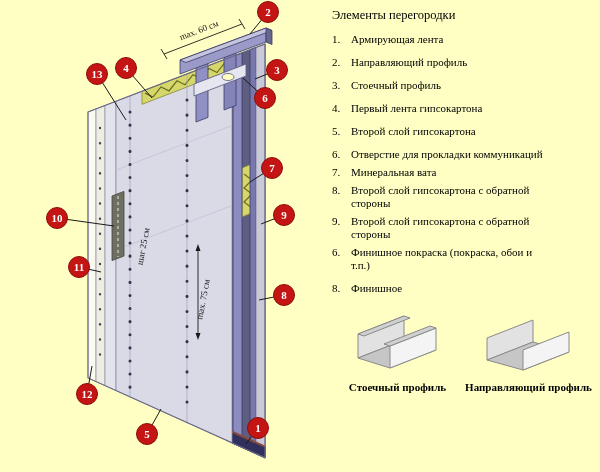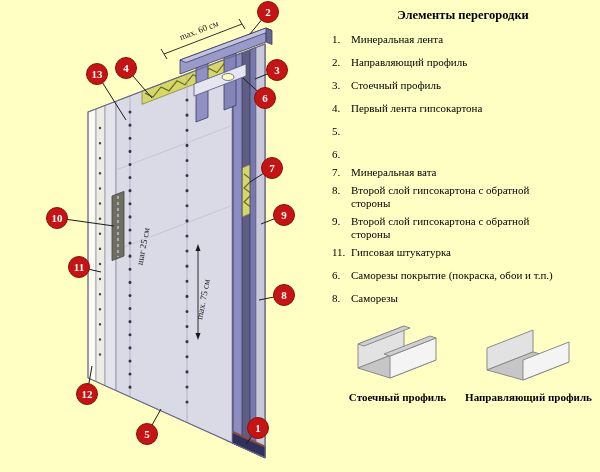--- a/index.html
+++ b/index.html
@@ -1,21 +1,21 @@
 <!DOCTYPE html>
 <html><head>
 <meta charset="utf-8">
 <style>
   *{margin:0;padding:0;box-sizing:border-box}
   html,body{background:#FFFFC4}
   .page{position:relative;width:600px;height:472px;background:#FFFFC4;
         font-family:"Liberation Serif",serif;color:#000;overflow:hidden}
   .diagram{position:absolute;left:0;top:0;width:335px;height:472px}
   .legend{position:absolute;left:332px;top:2px;width:262px}
-  .lg-title{font-size:12.5px;font-weight:bold;text-align:center;margin:6px 0 10px}
+  .lg-title{font-size:12.5px;font-weight:normal;text-align:left;margin:6px 0 10px}
   .lg-row{display:flex;font-size:11px;line-height:1.18;margin-bottom:10px}
   .lg-row.tight{margin-bottom:5px}
   .lg-num{width:19px;flex:none}
   .lg-label{width:202px}
   .profiles{display:flex;justify-content:space-between;margin-top:13px;padding:0 2px}
   .profile-fig{width:127px;text-align:center}
   .profile-caption{font-size:11px;font-weight:bold;margin-top:1px}
   svg text.dim{font-family:"Liberation Serif",serif;font-size:9px;fill:#1a1a1a}
   svg text.cnum{font-family:"Liberation Serif",serif;font-size:11px;font-weight:bold;fill:#fff;text-anchor:middle}
 </style>
@@ -180,63 +180,61 @@
         </g>
       </g>
     </svg>
   </div>
 
   <div class="legend">
     <div class="lg-title">Элементы перегородки</div>
 
     <div class="lg-row">
       <span class="lg-num">1.</span>
-      <span class="lg-label">Минеральная лента</span>
+      <span class="lg-label">Армирующая лента</span>
     </div>
     <div class="lg-row">
       <span class="lg-num">2.</span>
       <span class="lg-label">Направляющий профиль</span>
     </div>
     <div class="lg-row">
       <span class="lg-num">3.</span>
       <span class="lg-label">Стоечный профиль</span>
     </div>
     <div class="lg-row">
       <span class="lg-num">4.</span>
       <span class="lg-label">Первый лента гипсокартона</span>
     </div>
     <div class="lg-row">
       <span class="lg-num">5.</span>
+      <span class="lg-label">Второй слой гипсокартона</span>
     </div>
     <div class="lg-row tight">
       <span class="lg-num">6.</span>
+      <span class="lg-label">Отверстие для прокладки коммуникаций</span>
     </div>
     <div class="lg-row tight">
       <span class="lg-num">7.</span>
       <span class="lg-label">Минеральная вата</span>
     </div>
     <div class="lg-row tight">
       <span class="lg-num">8.</span>
       <span class="lg-label">Второй слой гипсокартона с обратной стороны</span>
     </div>
     <div class="lg-row tight">
       <span class="lg-num">9.</span>
       <span class="lg-label">Второй слой гипсокартона с обратной стороны</span>
     </div>
     <div class="lg-row">
-      <span class="lg-num">11.</span>
-      <span class="lg-label">Гипсовая штукатурка</span>
-    </div>
-    <div class="lg-row">
       <span class="lg-num">6.</span>
-      <span class="lg-label">Саморезы покрытие (покраска, обои и т.п.)</span>
+      <span class="lg-label">Финишное покраска (покраска, обои и т.п.)</span>
     </div>
     <div class="lg-row">
       <span class="lg-num">8.</span>
-      <span class="lg-label">Саморезы</span>
+      <span class="lg-label">Финишное</span>
     </div>
 
     <div class="profiles">
       <div class="profile-fig">
         <svg width="100" height="68" viewBox="0 0 100 68">
           <g stroke="#8A8A8A" stroke-width="1">
             <polygon points="10,26 56,8 56,32 10,50" fill="#E2E2E2"></polygon>
             <polygon points="10,26 56,8 62,10 16,28" fill="#D0D0D0"></polygon>
             <polygon points="10,50 56,32 88,42 42,60" fill="#C6C6C6"></polygon>
             <polygon points="42,60 88,42 88,20 42,38" fill="#F4F4F4"></polygon>

